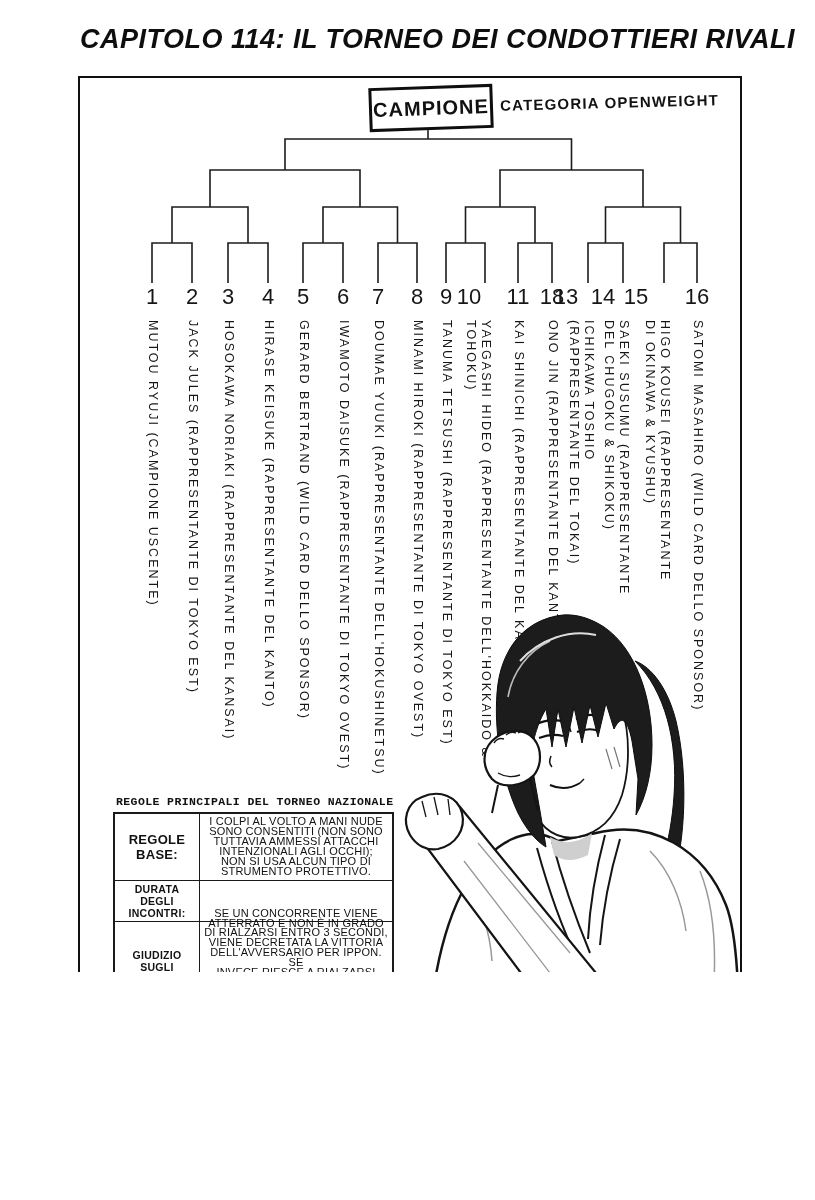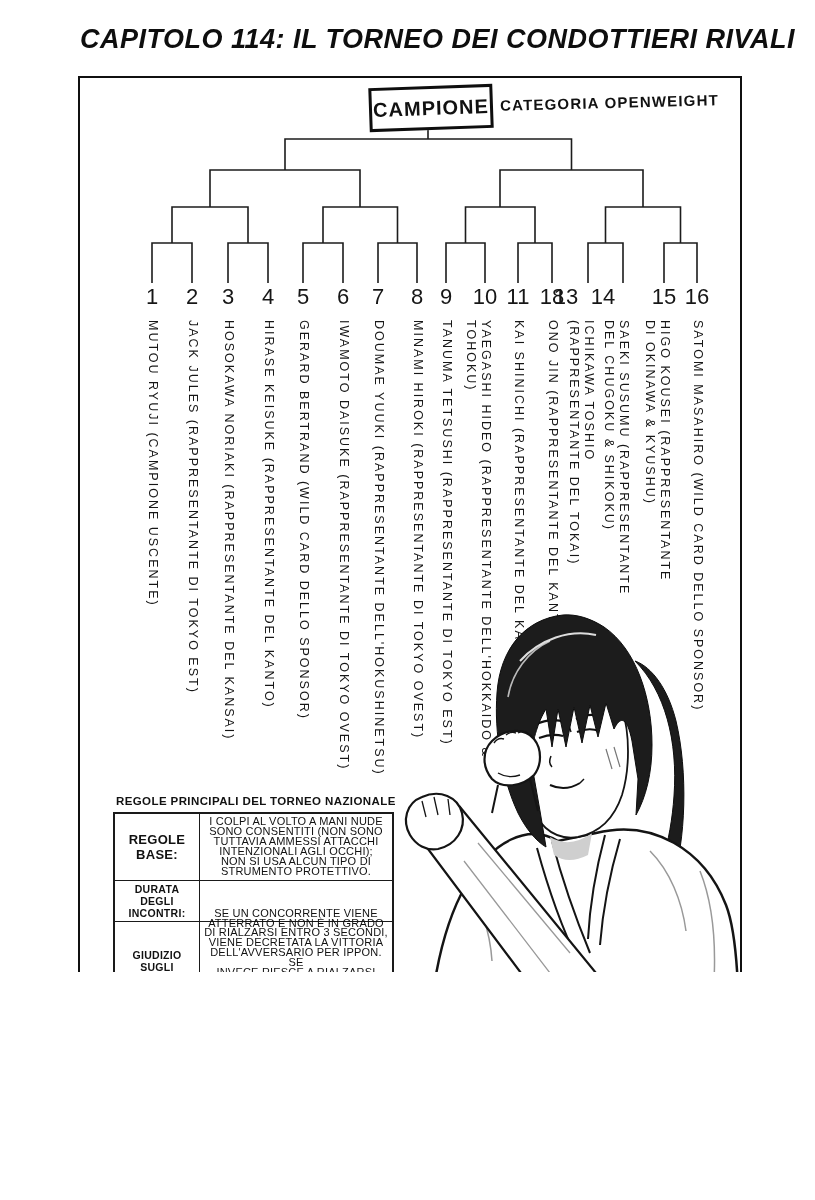--- a/index.html
+++ b/index.html
@@ -20,21 +20,21 @@
   
   .lines{position:absolute;left:0;top:0;pointer-events:none;}
   
   .num{position:absolute;top:284px;width:26px;text-align:center;font-size:22px;
         font-weight:400;color:#161616;}
   .vname{position:absolute;top:320px;height:505px;writing-mode:vertical-rl;
         white-space:pre-line;font-size:12.5px;letter-spacing:2px;line-height:15px;
         color:#161616;font-weight:400;}
   
   .rules-heading{position:absolute;left:116px;top:795px;font-size:11.5px;font-weight:700;
-        letter-spacing:.4px;}
+        letter-spacing:.4px;font-family:Liberation Mono, monospace;}
   .rules{position:absolute;left:113px;top:812px;width:277px;border:2px solid #1a1a1a;
         background:#fff;display:flex;flex-direction:column;}
   .rrow{display:flex;border-bottom:1.5px solid #1a1a1a;}
   .rrow:last-child{border-bottom:none;}
   .rlabel{width:84px;border-right:1.5px solid #1a1a1a;display:flex;align-items:center;
         justify-content:center;text-align:center;font-weight:700;white-space:pre-line;
         font-size:10.5px;line-height:12px;letter-spacing:.3px;}
   .rrow.r1 .rlabel{font-size:13px;line-height:15px;}
   .rtext{flex:1;display:flex;align-items:center;justify-content:center;text-align:center;
         white-space:pre-line;font-size:11px;line-height:9.9px;letter-spacing:.2px;
@@ -82,26 +82,26 @@
 
   <div class="num" style="left:139px">1</div>
   <div class="num" style="left:179px">2</div>
   <div class="num" style="left:215px">3</div>
   <div class="num" style="left:255px">4</div>
   <div class="num" style="left:290px">5</div>
   <div class="num" style="left:330px">6</div>
   <div class="num" style="left:365px">7</div>
   <div class="num" style="left:404px">8</div>
   <div class="num" style="left:433px">9</div>
-  <div class="num" style="left:472px">10</div>
+  <div class="num" style="left:456px">10</div>
   <div class="num" style="left:505px">11</div>
   <div class="num" style="left:539px">18</div>
   <div class="num" style="left:553px">13</div>
   <div class="num" style="left:590px">14</div>
-  <div class="num" style="left:651px">15</div>
+  <div class="num" style="left:623px">15</div>
   <div class="num" style="left:684px">16</div>
 
   <div class="vname" style="right:655px">MUTOU RYUJI (CAMPIONE USCENTE)</div>
   <div class="vname" style="right:615px">JACK JULES (RAPPRESENTANTE DI TOKYO EST)</div>
   <div class="vname" style="right:579px">HOSOKAWA NORIAKI (RAPPRESENTANTE DEL KANSAI)</div>
   <div class="vname" style="right:539px">HIRASE KEISUKE (RAPPRESENTANTE DEL KANTO)</div>
   <div class="vname" style="right:504px">GERARD BERTRAND (WILD CARD DELLO SPONSOR)</div>
   <div class="vname" style="right:464px">IWAMOTO DAISUKE (RAPPRESENTANTE DI TOKYO OVEST)</div>
   <div class="vname" style="right:429px">DOUMAE YUUKI (RAPPRESENTANTE DELL'HOKUSHINETSU)</div>
   <div class="vname" style="right:390px">MINAMI HIROKI (RAPPRESENTANTE DI TOKYO OVEST)</div>

